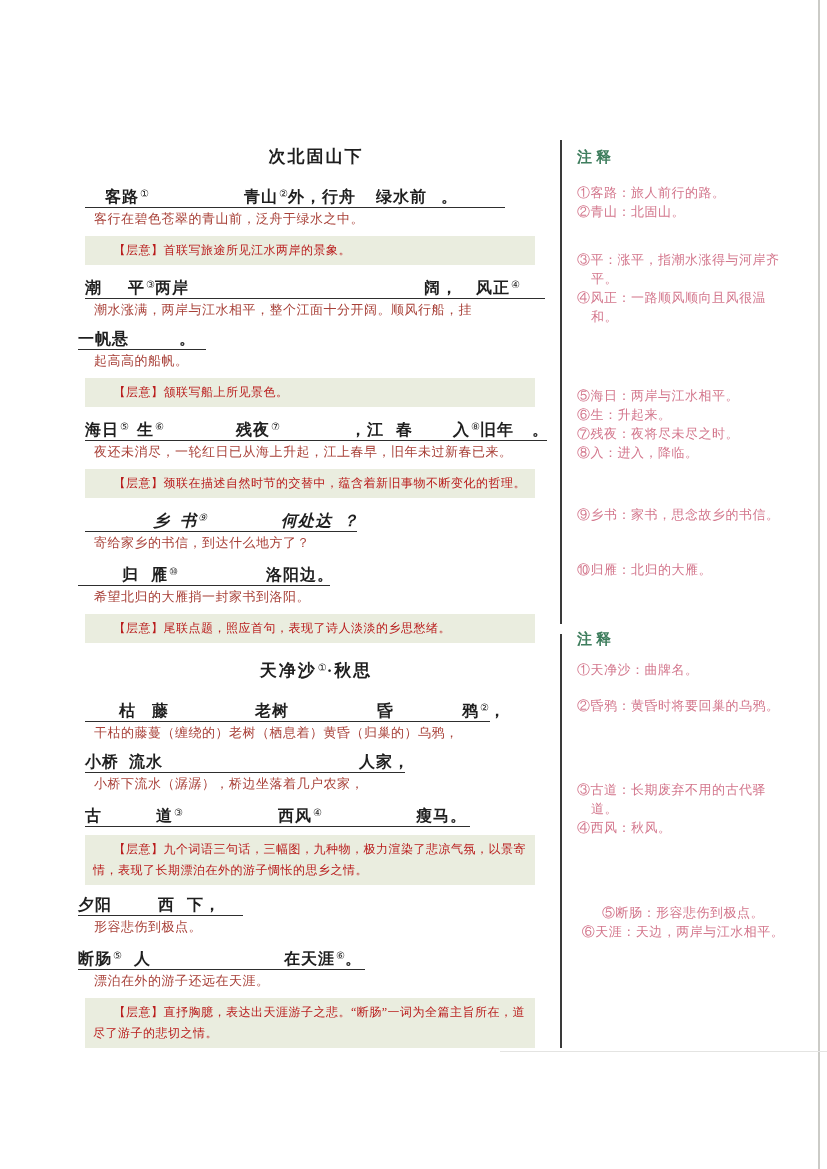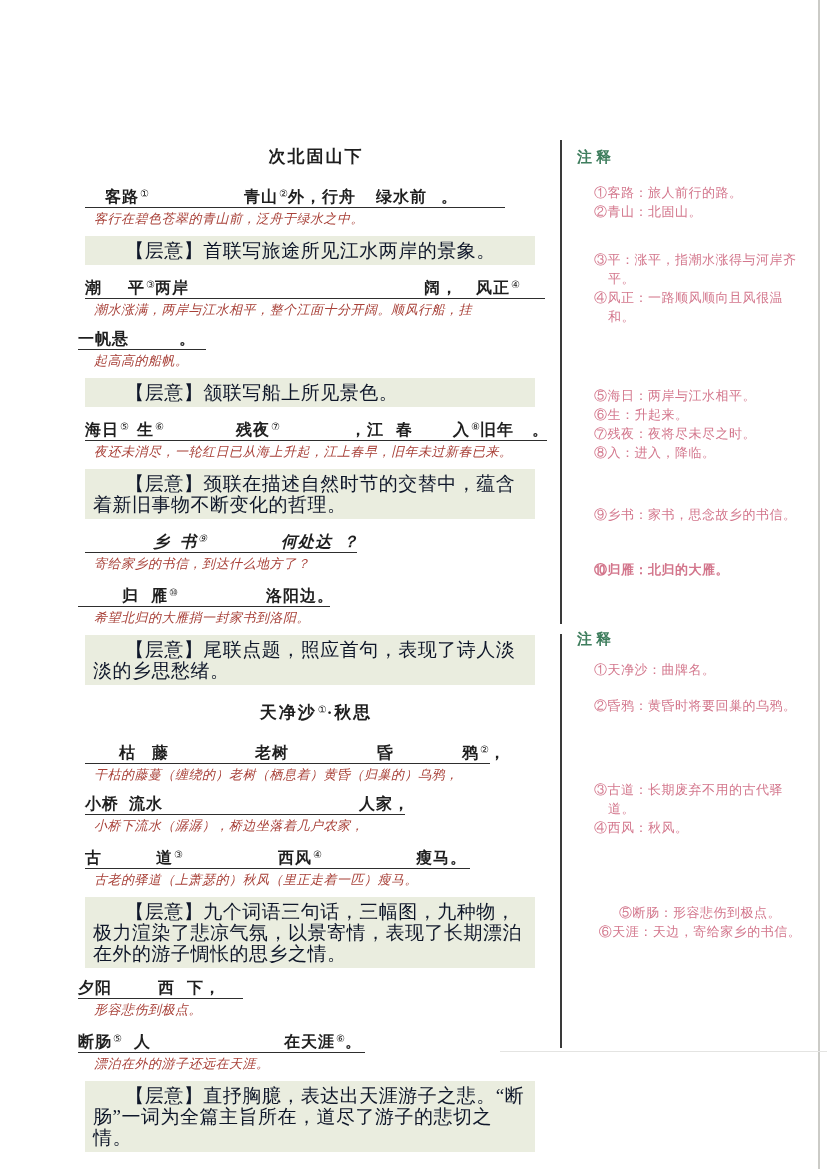--- a/index.html
+++ b/index.html
@@ -23,49 +23,49 @@
     letter-spacing:1px;
   }
   .verse.outdent{margin-left:-7px;}
   .gap{display:inline-block;height:1px;}
   sup.circ{
     font-size:10px;font-weight:normal;vertical-align:5px;letter-spacing:0;
     margin-left:1px;color:#1f1f1f;
   }
   .trans{
     font-size:13px;line-height:19px;color:#a84038;margin:1px 0 4px 0;
-    padding-left:9px;letter-spacing:0.5px;font-style:italic;
+    padding-left:9px;letter-spacing:0.5px;
   }
   .layi{
-    background:#eaeddf;color:#0f172a;font-size:19px;line-height:21px;
+    background:#eaeddf;color:#b91c1c;font-size:12px;line-height:21px;
     padding:4px 8px;margin:8px 12px 2px 0;text-indent:1.7em;letter-spacing:0.5px;
   }
 
   
   .divider{position:absolute;left:560px;width:1.5px;background:#3a3a3a;}
   .divider.seg1{top:140px;height:484px;}
   .divider.seg2{top:634px;height:414px;}
   .scan-edge{position:absolute;left:818px;top:0;width:2px;height:1169px;background:#cbcbc7;}
   .scan-line{position:absolute;left:500px;top:1051px;width:327px;height:1px;background:#e4e4e2;}
 
   
   .sidebar{position:absolute;left:577px;top:0;width:218px;height:915px;}
   .note-header{
     position:absolute;left:0;font-size:15px;font-weight:bold;color:#3f7e5e;
     letter-spacing:4px;
   }
   .pos-h0{top:148px;}
   .pos-h1{top:630px;}
-  .note-group{position:absolute;left:17px;width:212px;}
+  .note-group{position:absolute;left:0;width:212px;}
   .note-item{
     font-size:13px;line-height:19px;color:#d3768c;letter-spacing:0.5px;
     padding-left:14px;text-indent:-14px;
   }
   .pos-a1{top:183px;} .pos-a2{top:250px;} .pos-a3{top:386px;}
-  .pos-a4{top:505px;} .pos-a5{top:560px;font-weight:bold;}
+  .pos-a4{top:505px;} .pos-a5{top:560px;}
   .pos-b1{top:660px;} .pos-b2{top:696px;} .pos-b3{top:780px;} .pos-b4{top:903px;text-align:center;}
 </style>
 </head>
 <body>
 
 <div class="page">
   <div class="main-col">
       <div class="poem-title"><span>次北固山下</span></div>
       <div class="verse" style="width: 420px;"><span class="gap" style="width: 20px;"></span><span>客路<sup class="circ">①</sup></span><span class="gap" style="width: 95px;"></span><span>青山<sup class="circ">②</sup></span><span>外，行舟</span><span class="gap" style="width: 20px;"></span><span>绿水前</span><span class="gap" style="width: 14px;"></span><span>。</span></div>
       <div class="trans">客行在碧色苍翠的青山前，泛舟于绿水之中。</div>
@@ -82,21 +82,20 @@
       <div class="trans">寄给家乡的书信，到达什么地方了？</div>
       <div class="verse outdent" style="width: 252px; text-align: right;"><span class="gap" style="width: 44px;"></span><span>归</span><span class="gap" style="width: 12px;"></span><span>雁<sup class="circ">⑩</sup></span><span class="gap" style="width: 88px;"></span><span>洛阳边。</span></div>
       <div class="trans">希望北归的大雁捎一封家书到洛阳。</div>
       <div class="layi">【层意】尾联点题，照应首句，表现了诗人淡淡的乡思愁绪。</div>
       <div class="poem-title second"><span>天净沙<sup class="circ">①</sup></span><span>·秋思</span></div>
       <div class="verse" style="width: 405px;"><span class="gap" style="width: 34px;"></span><span>枯</span><span class="gap" style="width: 16px;"></span><span>藤</span><span class="gap" style="width: 86px;"></span><span>老树</span><span class="gap" style="width: 88px;"></span><span>昏</span><span class="gap" style="width: 68px;"></span><span>鸦<sup class="circ">②</sup></span><span>，</span></div>
       <div class="trans">干枯的藤蔓（缠绕的）老树（栖息着）黄昏（归巢的）乌鸦，</div>
       <div class="verse" style="width: 320px;"><span>小桥</span><span class="gap" style="width: 10px;"></span><span>流水</span><span class="gap" style="width: 196px;"></span><span>人家，</span></div>
       <div class="trans">小桥下流水（潺潺），桥边坐落着几户农家，</div>
       <div class="verse" style="width: 385px;"><span>古</span><span class="gap" style="width: 54px;"></span><span>道<sup class="circ">③</sup></span><span class="gap" style="width: 95px;"></span><span>西风<sup class="circ">④</sup></span><span class="gap" style="width: 94px;"></span><span>瘦马。</span></div>
-      <div class="trans">古老的驿道（上萧瑟的）秋风（里正走着一匹）瘦马。</div>
       <div class="layi">【层意】九个词语三句话，三幅图，九种物，极力渲染了悲凉气氛，以景寄情，表现了长期漂泊在外的游子惆怅的思乡之情。</div>
       <div class="verse outdent" style="width: 165px;"><span>夕阳</span><span class="gap" style="width: 46px;"></span><span>西</span><span class="gap" style="width: 12px;"></span><span>下，</span></div>
       <div class="trans">形容悲伤到极点。</div>
       <div class="verse outdent" style="width: 287px;"><span>断肠<sup class="circ">⑤</sup></span><span class="gap" style="width: 12px;"></span><span>人</span><span class="gap" style="width: 133px;"></span><span>在天涯<sup class="circ">⑥</sup></span><span>。</span></div>
       <div class="trans">漂泊在外的游子还远在天涯。</div>
       <div class="layi">【层意】直抒胸臆，表达出天涯游子之悲。“断肠”一词为全篇主旨所在，道尽了游子的悲切之情。</div>
     </div>
   <div class="divider seg1"></div>
   <div class="divider seg2"></div>
   <div class="sidebar">
@@ -127,18 +126,18 @@
       </div>
       <div class="note-group pos-b2">
         <div class="note-item">②昏鸦：黄昏时将要回巢的乌鸦。</div>
       </div>
       <div class="note-group pos-b3">
         <div class="note-item">③古道：长期废弃不用的古代驿道。</div>
         <div class="note-item">④西风：秋风。</div>
       </div>
       <div class="note-group pos-b4">
         <div class="note-item">⑤断肠：形容悲伤到极点。</div>
-        <div class="note-item">⑥天涯：天边，寄给家乡的书信。</div>
+        <div class="note-item">⑥天涯：天边，两岸与江水相平。</div>
       </div>
     </div>
   <div class="scan-edge"></div>
   <div class="scan-line"></div>
 </div>
 
 </body></html>

